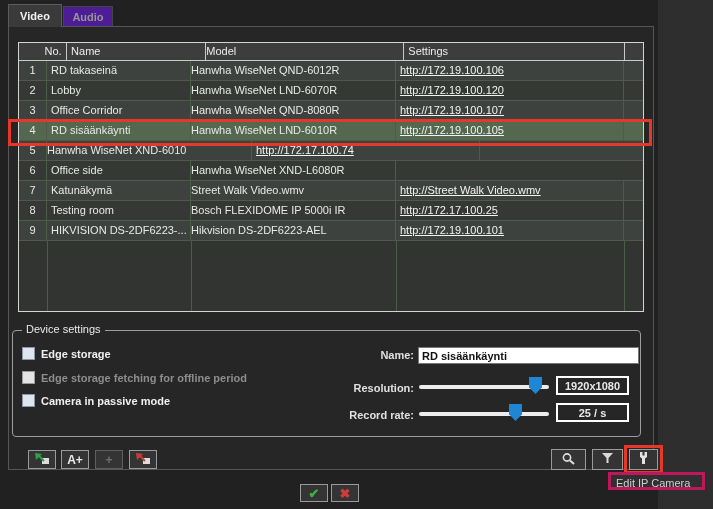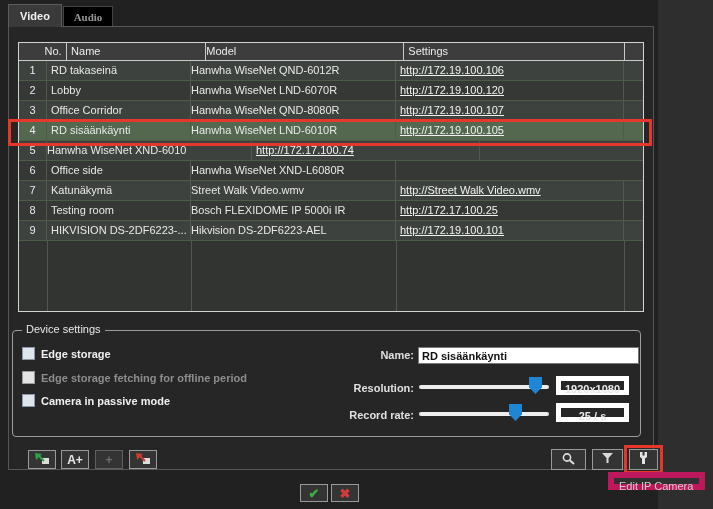--- a/index.html
+++ b/index.html
@@ -14,21 +14,21 @@
   .abs { position:absolute; }
 
   
   #dialog { left:0; top:0; width:658px; height:509px; background:#212121; }
 
   
   .tab { text-align:center; font-weight:bold; cursor:default; }
   #tab-video { left:8px; top:4px; width:54px; height:23px; line-height:22px;
     background:#3a3a3a; border:1px solid #5c5c5c; border-bottom:none; color:#f2f2f2; z-index:3; }
   #tab-audio { left:63px; top:6px; width:50px; height:21px; line-height:20px;
-    background:#000000; border:1px solid #454545; border-bottom:none; color:#969696; z-index:1;font-family:Liberation Serif, serif; }
+    background:#4c1d95; border:1px solid #454545; border-bottom:none; color:#969696; z-index:1; }
   #tab-page { left:8px; top:26px; width:646px; height:444px;
     background:#262626; border:1px solid #565656; z-index:2; }
 
   
   #camera-table { left:18px; top:42px; width:626px; height:270px;
     border:1px solid #d4d4d4; background:#313431; z-index:4; }
   .thead { display:flex; height:18px; background:#3d3d3d; border-bottom:1px solid #c9c9c9;padding-left:21px; }
   .thead .hcell { line-height:17px; border-right:1px solid #c9c9c9; color:#ececec; }
   .hcell:last-child { border-right:none; }
   .trow { display:flex; height:20px; border-bottom:1px solid #4d5c49; }
@@ -63,37 +63,37 @@
   .cb-label { position:absolute; font-weight:bold; color:#f0f0f0; }
   .cb-label.disabled { color:#8d8d8d; }
   .fld-label { position:absolute; left:250px; width:152px; text-align:right;
     font-weight:bold; color:#e0e0e0; }
   #name-input { position:absolute; left:406px; top:25px; width:221px; height:17px;
     background:#fff; color:#111; border:1px solid #777; font-family:"Liberation Sans",sans-serif;
     font-size:11px; font-weight:bold; padding:0 3px; }
   .slider-track { position:absolute; width:130px; height:4px; background:#ededed; border-radius:2px; cursor:pointer; }
   .slider-thumb { position:absolute; width:13px; height:17px; background:#1f86d6;
     clip-path:polygon(0 0,100% 0,100% 60%,50% 100%,0 60%); cursor:pointer; }
-  .value-box { position:absolute; left:544px; width:73px; height:19px; border:5px solid #ffffff;
+  .value-box { position:absolute; left:544px; width:73px; height:19px; border:2px solid #ffffff;
     text-align:center; line-height:17px; font-weight:bold; color:#e8e8e8; }
 
   
   .btn { position:absolute; background:#343434; border:1px solid #9a9a9a; color:#e8e8e8;
     text-align:center; cursor:pointer; z-index:5; display:flex; align-items:center; justify-content:center; }
   .btn.small { width:28px; height:19px; top:450px; }
   .btn.disabled { border-color:#5f5f5f; color:#6f6f6f; cursor:default; }
   .btn.wide { height:21px; top:449px; }
   .btn-label { font-weight:bold; font-size:12px; line-height:1; }
   #btn-ok, #btn-cancel { width:28px; height:18px; top:484px; font-size:13px; font-weight:bold; line-height:1; }
   #btn-ok    { left:300px; color:#3cb043; }
   #btn-cancel{ left:331px; color:#d23b3b; }
 
   
   #tooltip { left:608px; top:472px; width:97px; height:18px; background:#303030;
-    border:6px solid #be185d; color:#cfcfcf; line-height:16px; padding-left:5px; z-index:30; }
+    border:3px solid #be185d; color:#cfcfcf; line-height:16px; padding-left:5px; z-index:30; }
 </style>
 </head>
 <body>
 
 <div class="abs" id="dialog">
 
   <div class="abs tab" id="tab-video">Video</div>
   <div class="abs tab" id="tab-audio">Audio</div>
 
   <div class="abs" id="tab-page"></div>

